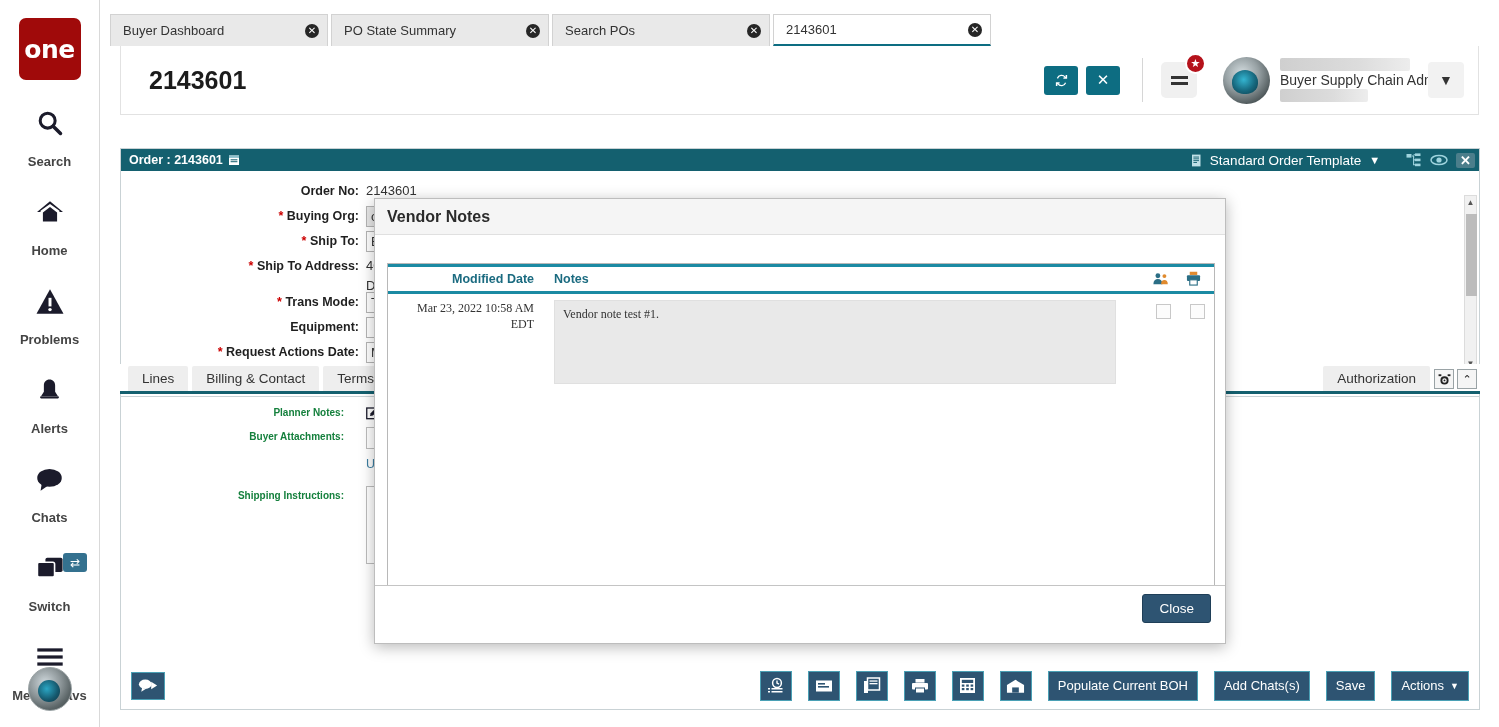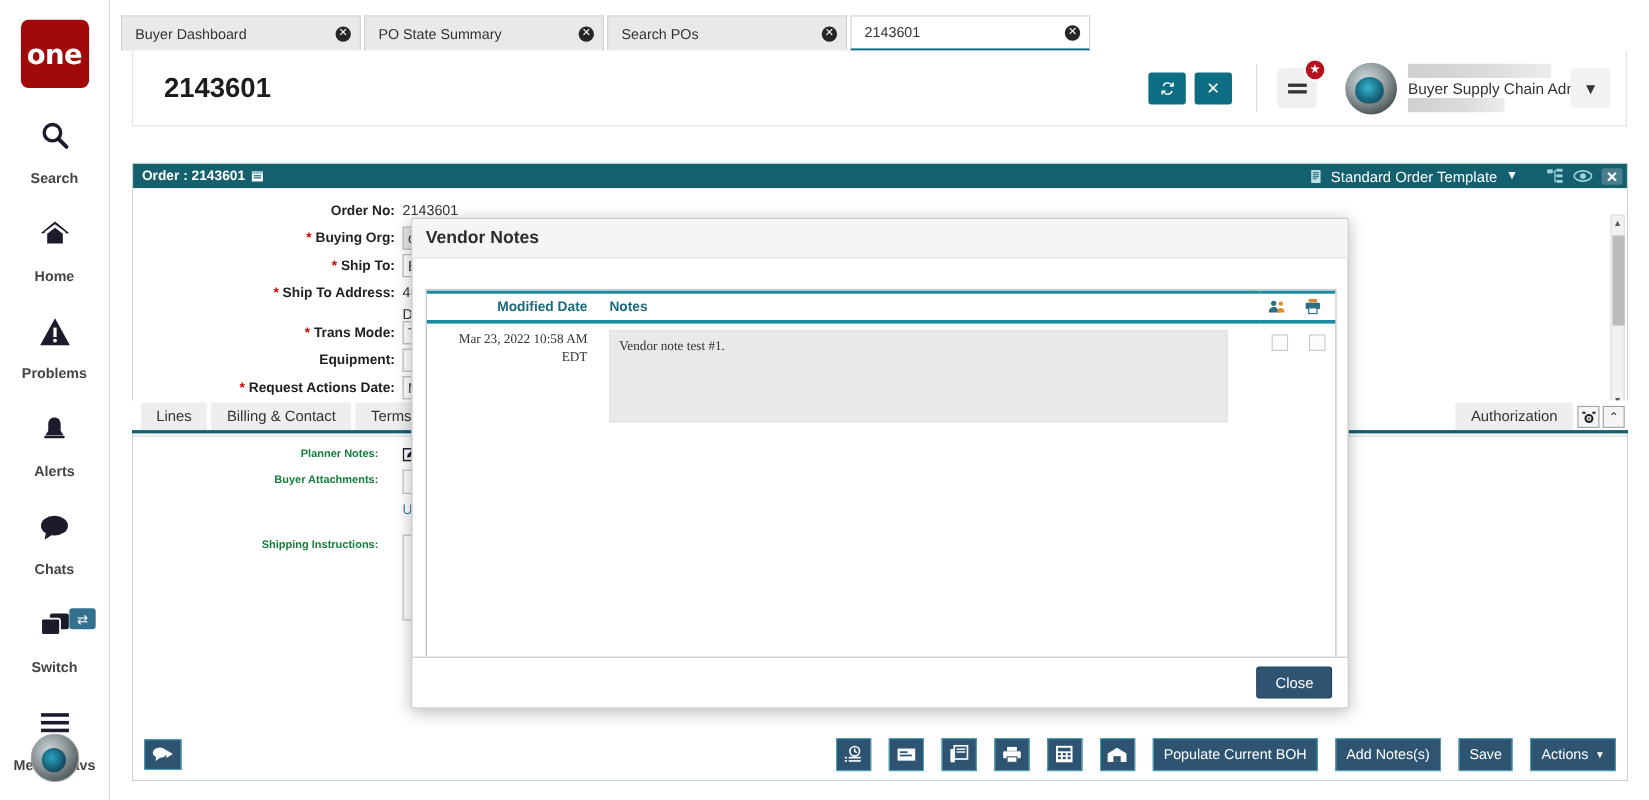--- a/index.html
+++ b/index.html
@@ -227,21 +227,21 @@
   .th-ico { width: 34px; text-align: center !important; }
   .notes-table td { padding: 6px; vertical-align: top; font-family: Liberation Serif, serif; }
   .td-date { font-size: 12px; color: #333; text-align: right; width: 160px; padding-right: 14px !important; line-height: 16px; }
   .note-box {
     background: #e9e9e9; border: 1px solid #e0e0e0; min-height: 84px; width: 562px;
     font-size: 12px; color: #333; padding: 6px 8px;
   }
   .cbox { width: 15px; height: 15px; border: 1px solid #c8c8c8; background: #fcfcfc; display:inline-block; cursor:pointer; }
   .td-ico { text-align: center; width: 34px; padding-top: 10px !important; }
   .modal-foot {
-    position: absolute; left: 0; bottom: 0; width: 100%; height: 46px;
+    position: absolute; left: 0; bottom: 12px; width: 100%; height: 46px;
     border-top: 1px solid #c4c4c4; background: #fff;
     display: flex; align-items: center; justify-content: flex-end; padding-right: 14px;
   }
   .close-btn {
     background: #2e5472; color: #fff; border: 1px solid #1f3f58; border-radius: 3px;
     font-size: 13.5px; padding: 6px 16px; cursor: pointer;
     font-family: "Liberation Sans", sans-serif;
   }
   svg { display: block; }
 </style>
@@ -613,21 +613,21 @@
             <path d="M1 7 L10 1.5 L19 7 L19 15 L1 15 Z" fill="#fff"></path>
             <rect x="6.5" y="9.5" width="7" height="5.5" fill="#2e5472"></rect>
           </svg>
       </span>
     </div>
 
     <div class="tbtn">
         <span>Populate Current BOH</span>
       </div>
     <div class="tbtn">
-        <span>Add Notes(s)</span>
+        <span>Add Chats(s)</span>
       </div>
     <div class="tbtn">
         <span>Save</span>
       </div>
     <div class="tbtn">
       <span>Actions</span>
       <span style="margin-left:6px;font-size:9px">▼</span>
     </div>
   </div>
 

